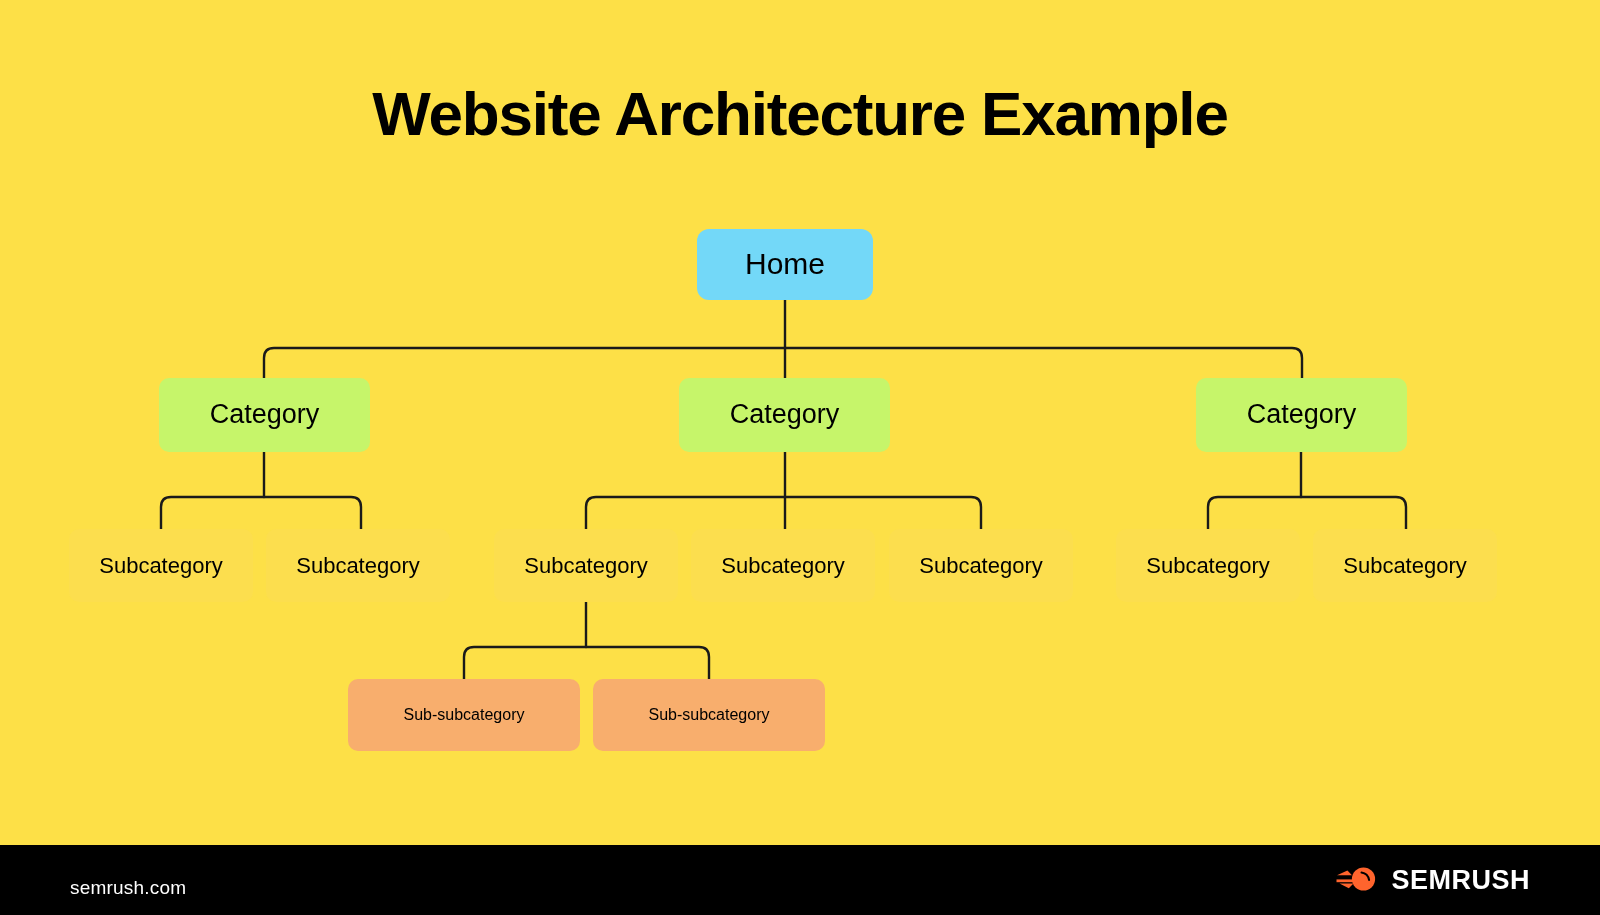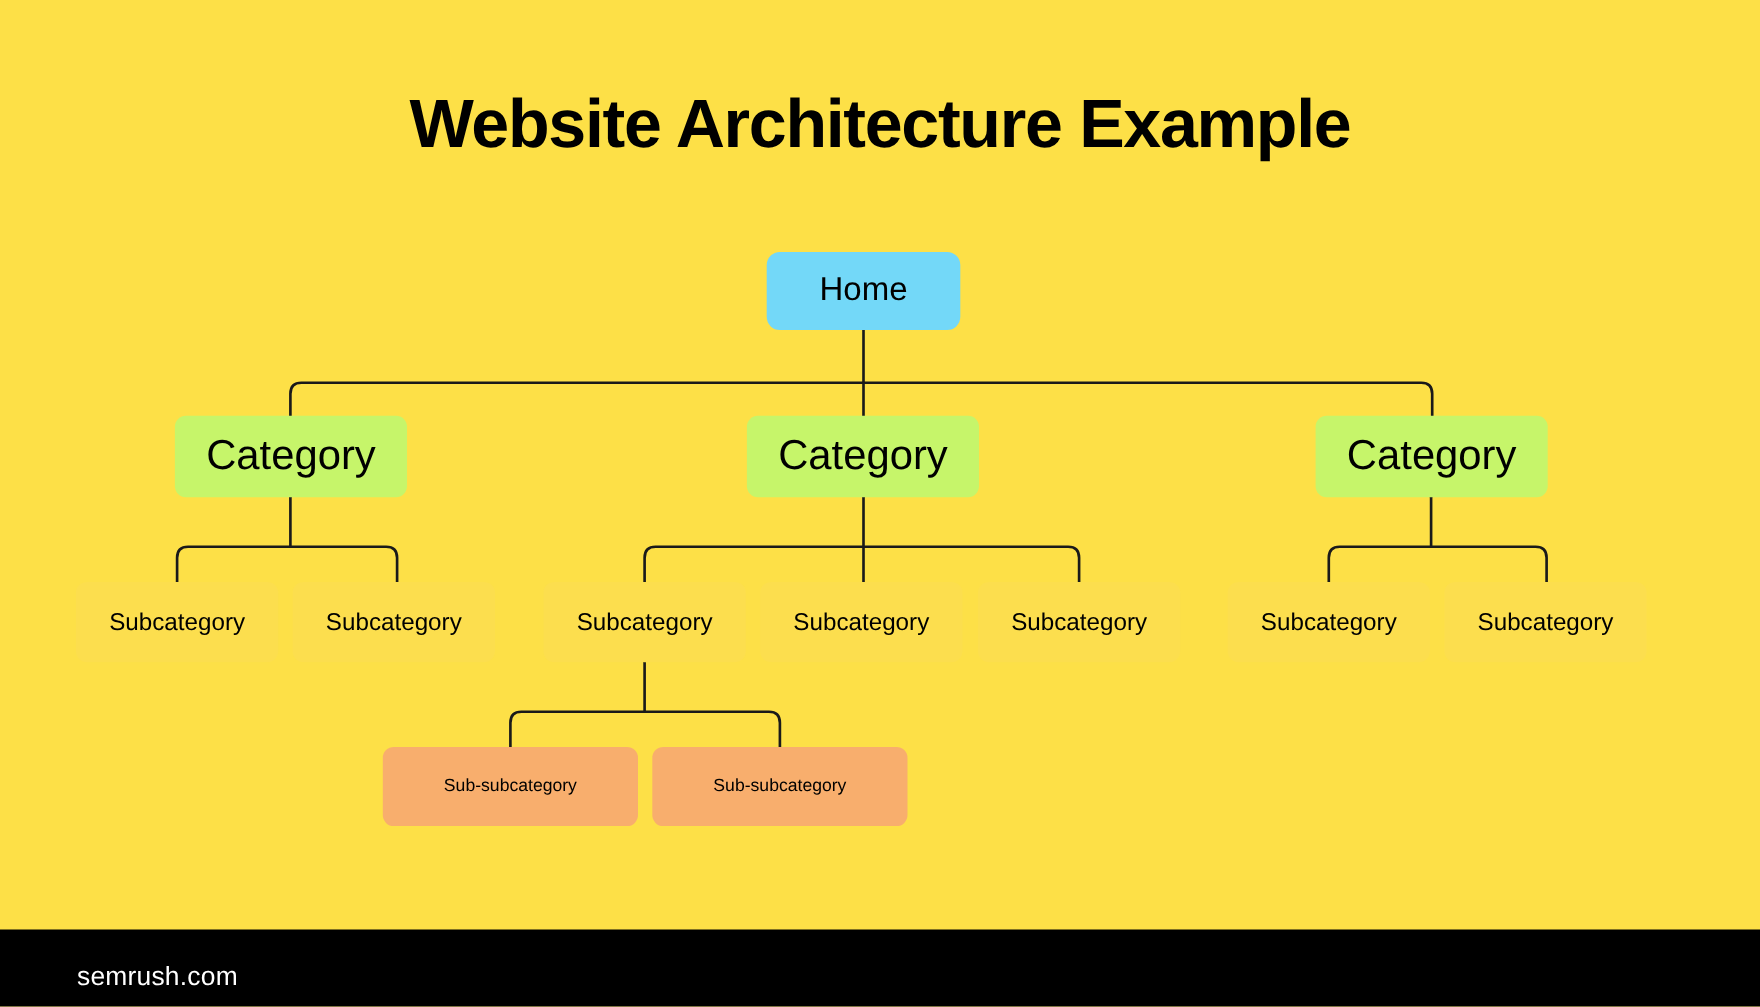--- a/index.html
+++ b/index.html
@@ -64,21 +64,21 @@
     text-align: center;
     line-height: 1.15;
     white-space: nowrap;
     user-select: none;
   }
   .node-home {
     font-size: 30px;
     border-radius: 12px;
   }
   .node-category {
-    font-size: 38px;
+    font-size: 27px;
   }
   .node-sub {
     font-size: 22px;
   }
   .node-subsub {
     font-size: 16px;
   }
 
   
   #footer {
@@ -88,21 +88,21 @@
     width: 1600px;
     height: 70px;
     background: #000000;
     display: flex;
     align-items: center;
     justify-content: space-between;
     padding: 0 70px 0 70px;
   }
   #footer-url {
     color: #ffffff;
-    font-size: 24px;
+    font-size: 19px;
     letter-spacing: 0.2px;
     margin-top: 16px;
   }
   #footer-brand {
     display: flex;
     align-items: center;
     gap: 13px;
   }
   #brand-text {
     color: #ffffff;
@@ -155,15 +155,29 @@
     <div class="node node-sub" style="left: 1116px; top: 529px; width: 184px; height: 73px; background: rgb(252, 222, 78); color: rgb(0, 0, 0);">Subcategory</div>
     <div class="node node-sub" style="left: 1313px; top: 529px; width: 184px; height: 73px; background: rgb(252, 222, 78); color: rgb(0, 0, 0);">Subcategory</div>
 
     <div class="node node-subsub" style="left: 348px; top: 679px; width: 232px; height: 72px; background: rgb(248, 174, 109); color: rgb(0, 0, 0);">Sub-subcategory</div>
     <div class="node node-subsub" style="left: 593px; top: 679px; width: 232px; height: 72px; background: rgb(248, 174, 109); color: rgb(0, 0, 0);">Sub-subcategory</div>
   </div>
 
   <div id="footer" style="background: rgb(0, 0, 0);">
     <div id="footer-url" style="color: rgb(255, 255, 255);">semrush.com</div>
 
+    <div id="footer-brand">
+      <span>
+        <svg width="42" height="30" viewBox="0 0 42 30" fill="none">
+
+          <path d="M1 12.2 L16 12.2 L11.4 7.6 Z" fill="#FF642D"></path>
+          <path d="M3.5 20.6 L17.5 20.6 L12.8 25.2 Z" fill="#FF642D"></path>
+          <path d="M0.5 16.4 L17 16.4 L17 19.2 L0.5 19.2 Z" fill="#FF642D"></path>
+
+          <circle cx="27.5" cy="16" r="11.6" fill="#FF642D"></circle>
+          <path d="M25.5 9.6 a9.2 9.2 0 0 1 7.6 7.4" stroke="#000000" stroke-width="2" fill="none" stroke-linecap="round"></path>
+        </svg>
+      </span>
+      <span id="brand-text" style="color: rgb(255, 255, 255);">SEMRUSH</span>
+    </div>
   </div>
 
 </div>
 
 </body></html>

